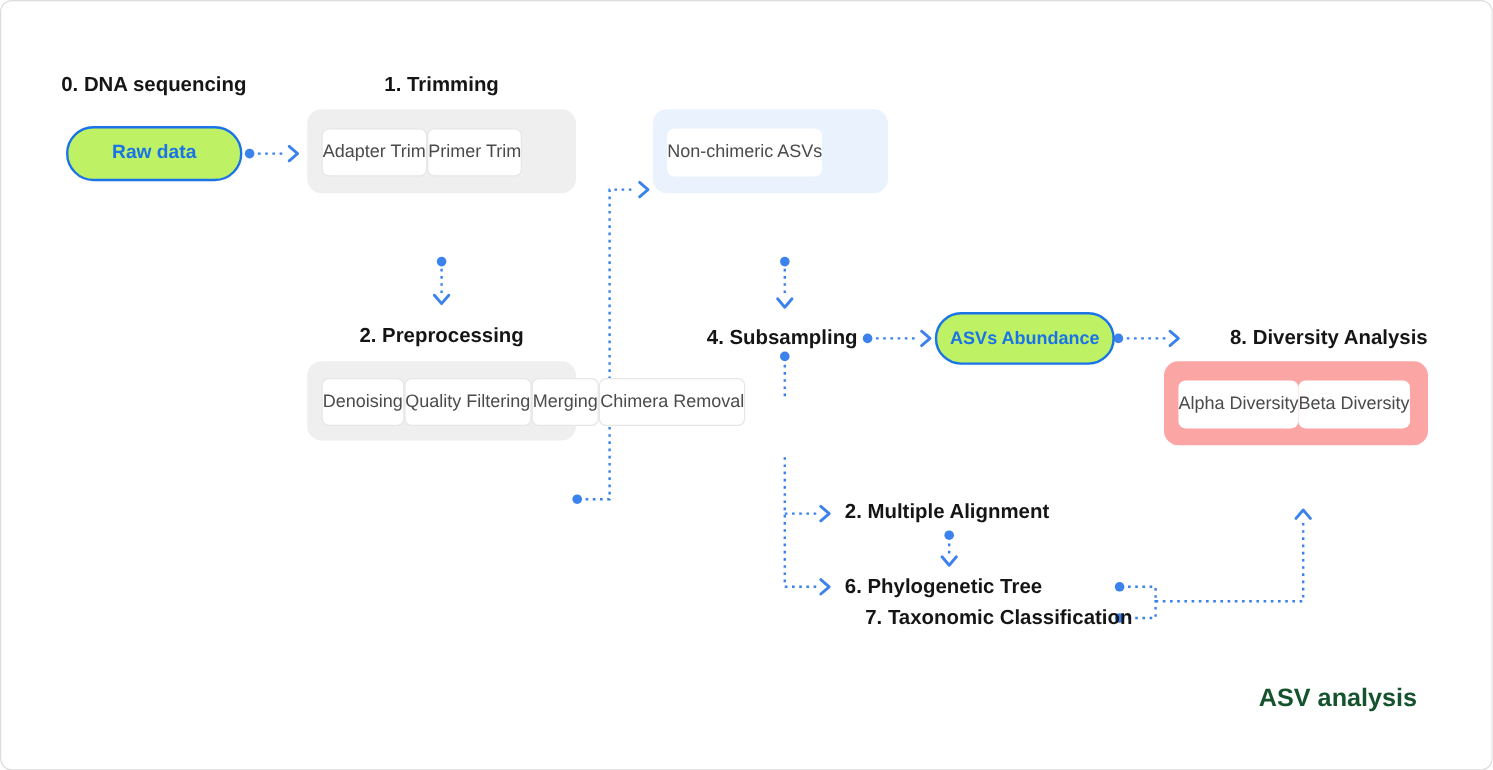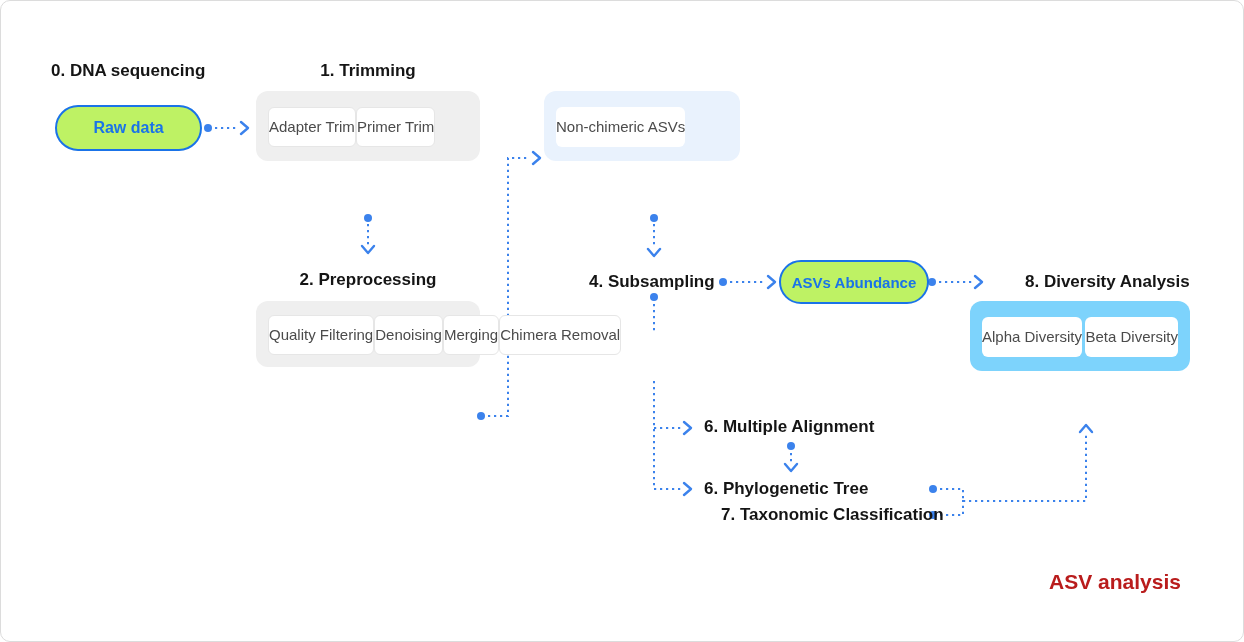--- a/index.html
+++ b/index.html
@@ -26,38 +26,38 @@
   .centered{text-align:center;}
   .stage-box{
     position:absolute;
     box-sizing:border-box;
     border-radius:12px;
     display:flex;flex-direction:row;
   }
   .gray-bg{background:#efefef;padding:16px 12px 14px;}
   .gray-bg.tall{padding:14px 12px 12px;}
   .blue-bg{background:#e9f2fd;padding:16px 12px 14px;}
-  .pink-bg{background:#7dd3fc;padding:16px 12px 14px;justify-content:space-between;}
+  .pink-bg{background:#fca5a5;padding:16px 12px 14px;}
   .card{
     height:40px;line-height:40px;
     background:#ffffff;border-radius:6px;
     font-size:15px;color:#4b4b4b;text-align:center;
     white-space:nowrap;
   }
   .gray-bg .card{border:1px solid #e6e6e6;box-sizing:border-box;line-height:38px;}
   .pill{
     position:absolute;box-sizing:border-box;
     border:2px solid #1a73e8;border-radius:24px;
     color:#1a73e8;font-weight:700;font-size:16px;
     display:flex;align-items:center;justify-content:center;
     background:#bef264;white-space:nowrap;
   }
   .diagram-title{
     position:absolute;left:1048px;top:569px;
-    font-size:21px;font-weight:700;color:#b91c1c;white-space:nowrap;
+    font-size:21px;font-weight:700;color:#14532d;white-space:nowrap;
   }
 </style>
 </head>
 <body>
 
 <div class="canvas">
 
   <svg class="connectors" viewBox="0 0 1244 642">
     <g>
       <circle class="dot" cx="207" cy="127" r="4"></circle>
@@ -120,38 +120,38 @@
   </div>
 
   <div class="stage-heading centered" style="left:255px;top:60px;width:224px;">1. Trimming</div>
   <div class="stage-box gray-bg" style="left:255px;top:90px;width:224px;">
     <div class="card">Adapter Trim</div>
     <div class="card">Primer Trim</div>
   </div>
 
   <div class="stage-heading centered" style="left:255px;top:269px;width:224px;">2. Preprocessing</div>
   <div class="stage-box gray-bg tall" style="left:255px;top:300px;width:224px;">
+    <div class="card">Denoising</div>
     <div class="card">Quality Filtering</div>
-    <div class="card">Denoising</div>
     <div class="card">Merging</div>
     <div class="card">Chimera Removal</div>
   </div>
 
   <div class="stage-box blue-bg" style="left:543px;top:90px;width:196px;">
     <div class="card">Non-chimeric ASVs</div>
   </div>
 
   <div class="stage-heading" style="left:588px;top:271px;">4. Subsampling</div>
 
   <div class="pill" style="left:778px;top:259px;width:150px;height:44px;font-size:15px;">
     <span>ASVs Abundance</span>
   </div>
 
 
-  <div class="stage-heading" style="left:703px;top:416px;">6. Multiple Alignment</div>
+  <div class="stage-heading" style="left:703px;top:416px;">2. Multiple Alignment</div>
   <div class="stage-heading" style="left:703px;top:478px;">6. Phylogenetic Tree</div>
   <div class="stage-heading" style="left:703px;top:504px;margin-left:17px;">7. Taxonomic Classification</div>
 
   <div class="stage-heading" style="left:1002px;top:271px;margin-left:22px;">8. Diversity Analysis</div>
   <div class="stage-box pink-bg" style="left:969px;top:300px;width:220px;">
     <div class="card">Alpha Diversity</div>
     <div class="card">Beta Diversity</div>
   </div>
 
   <div class="diagram-title">ASV analysis</div>

